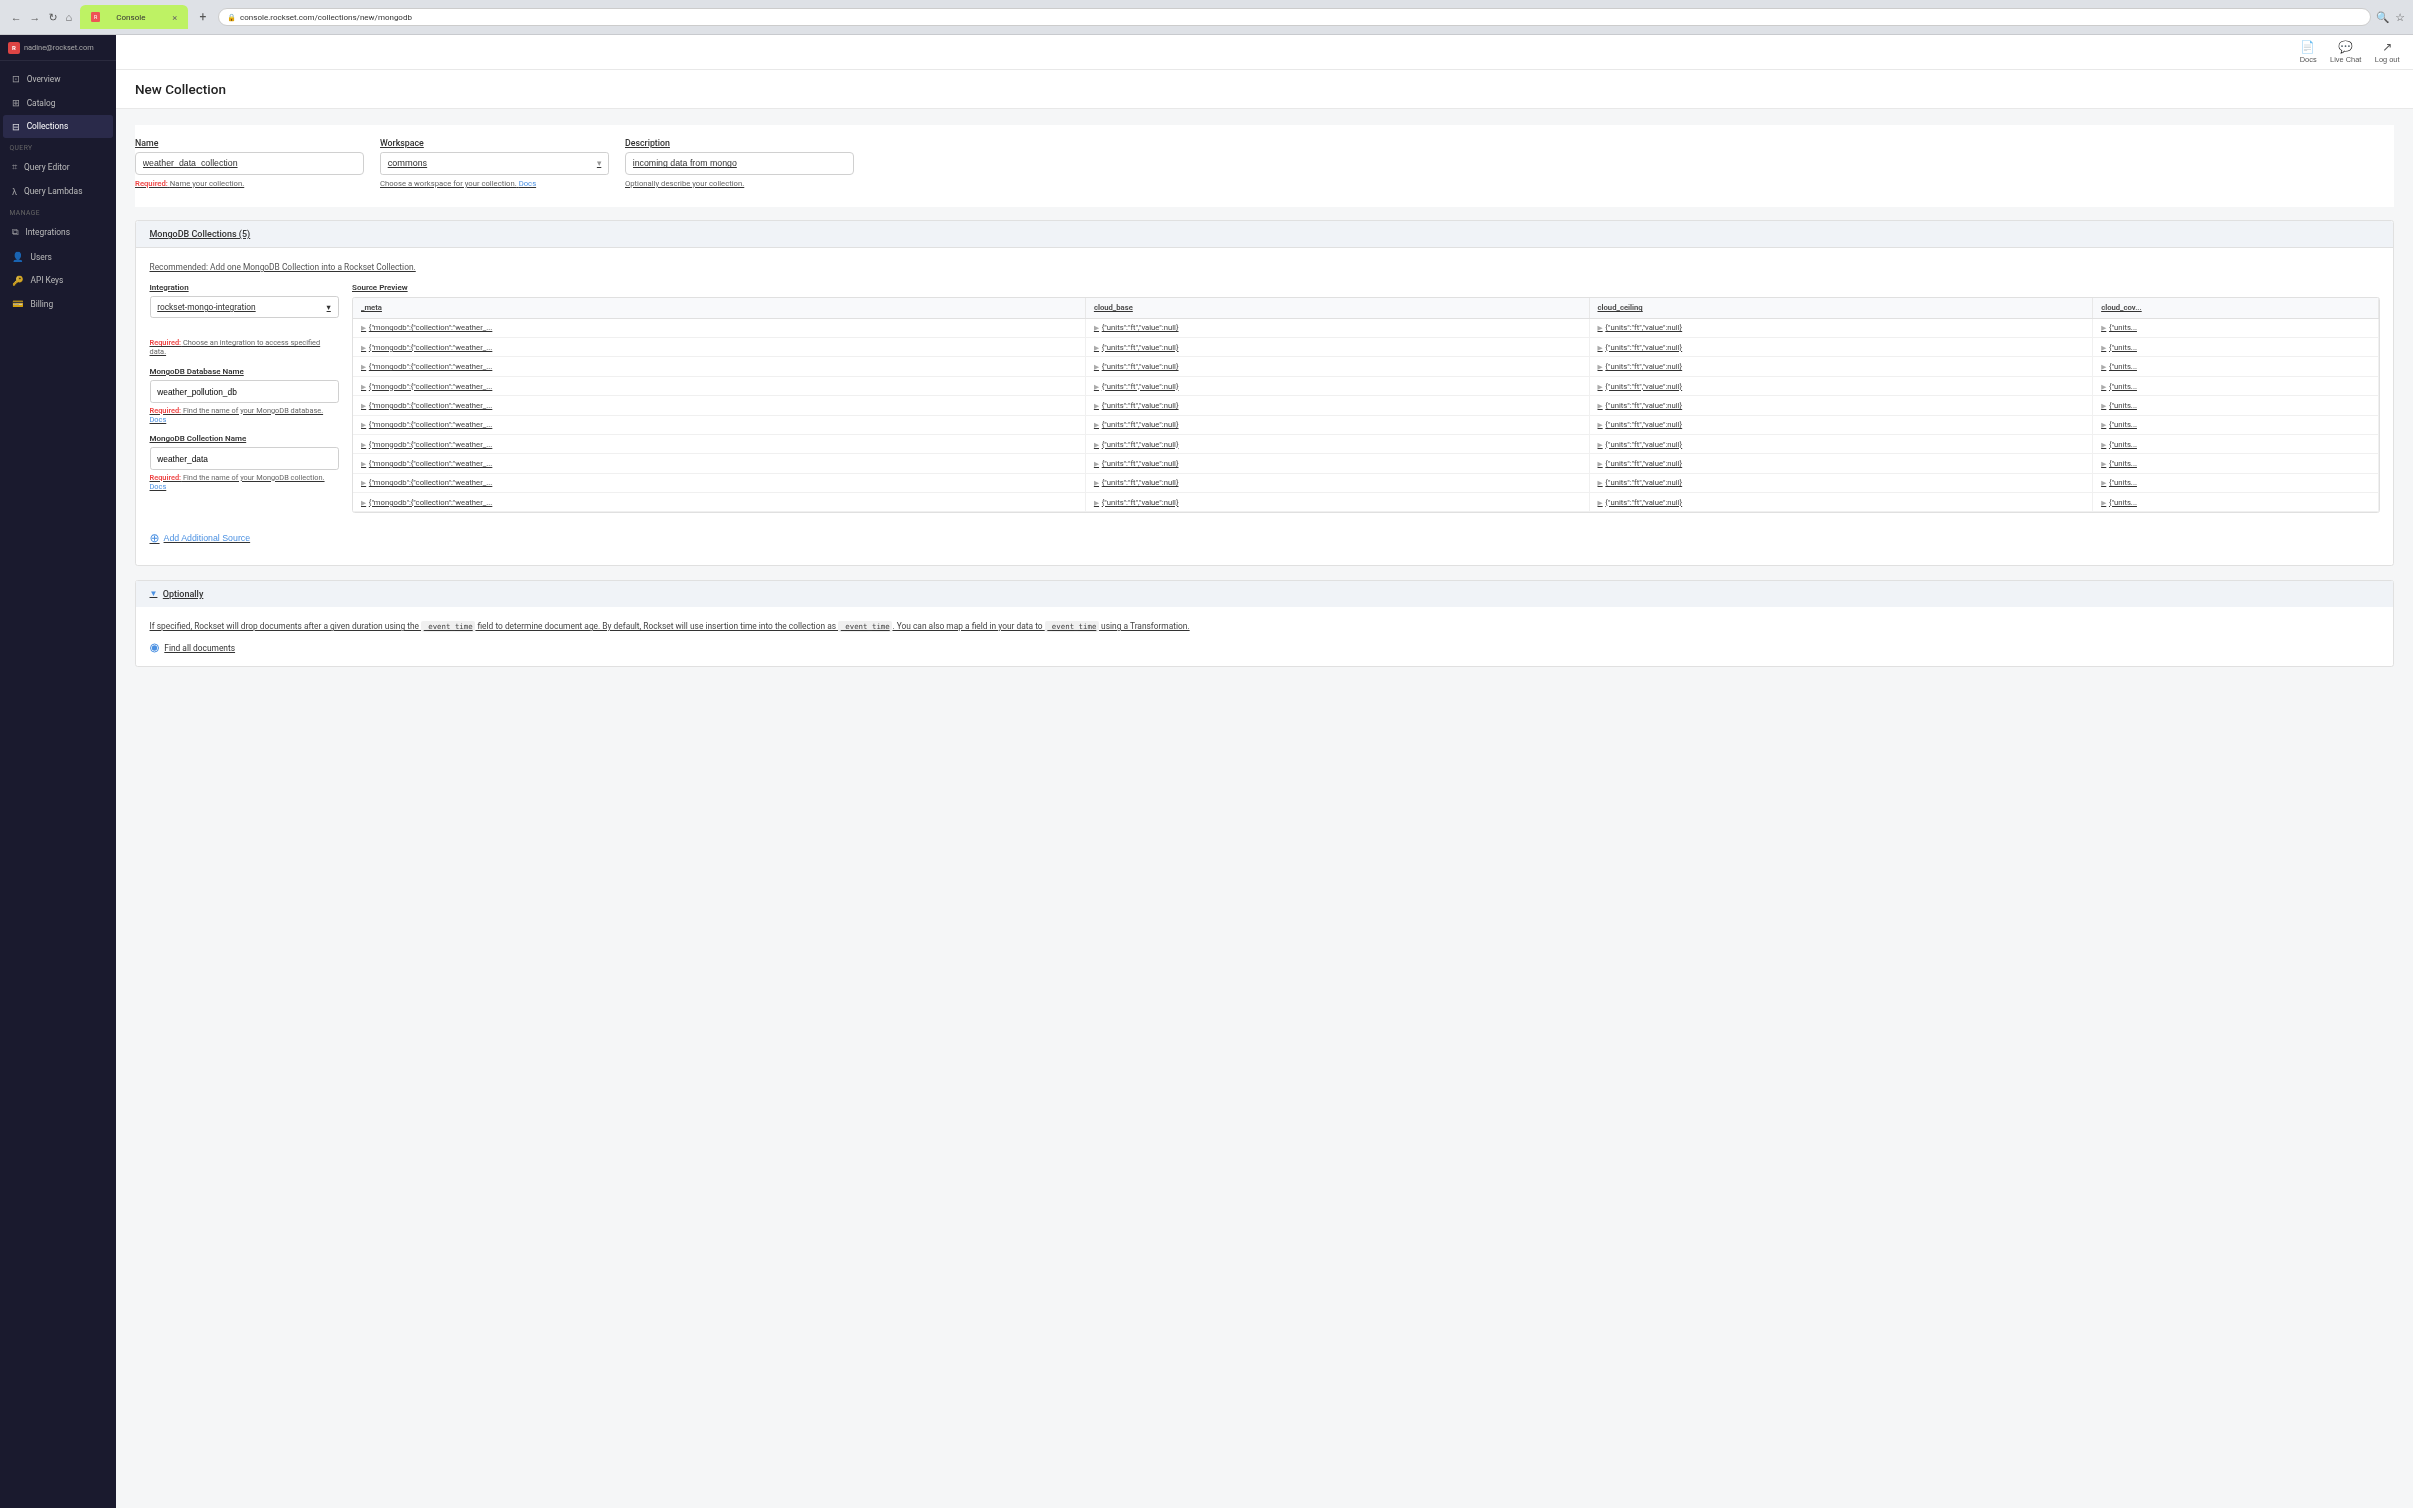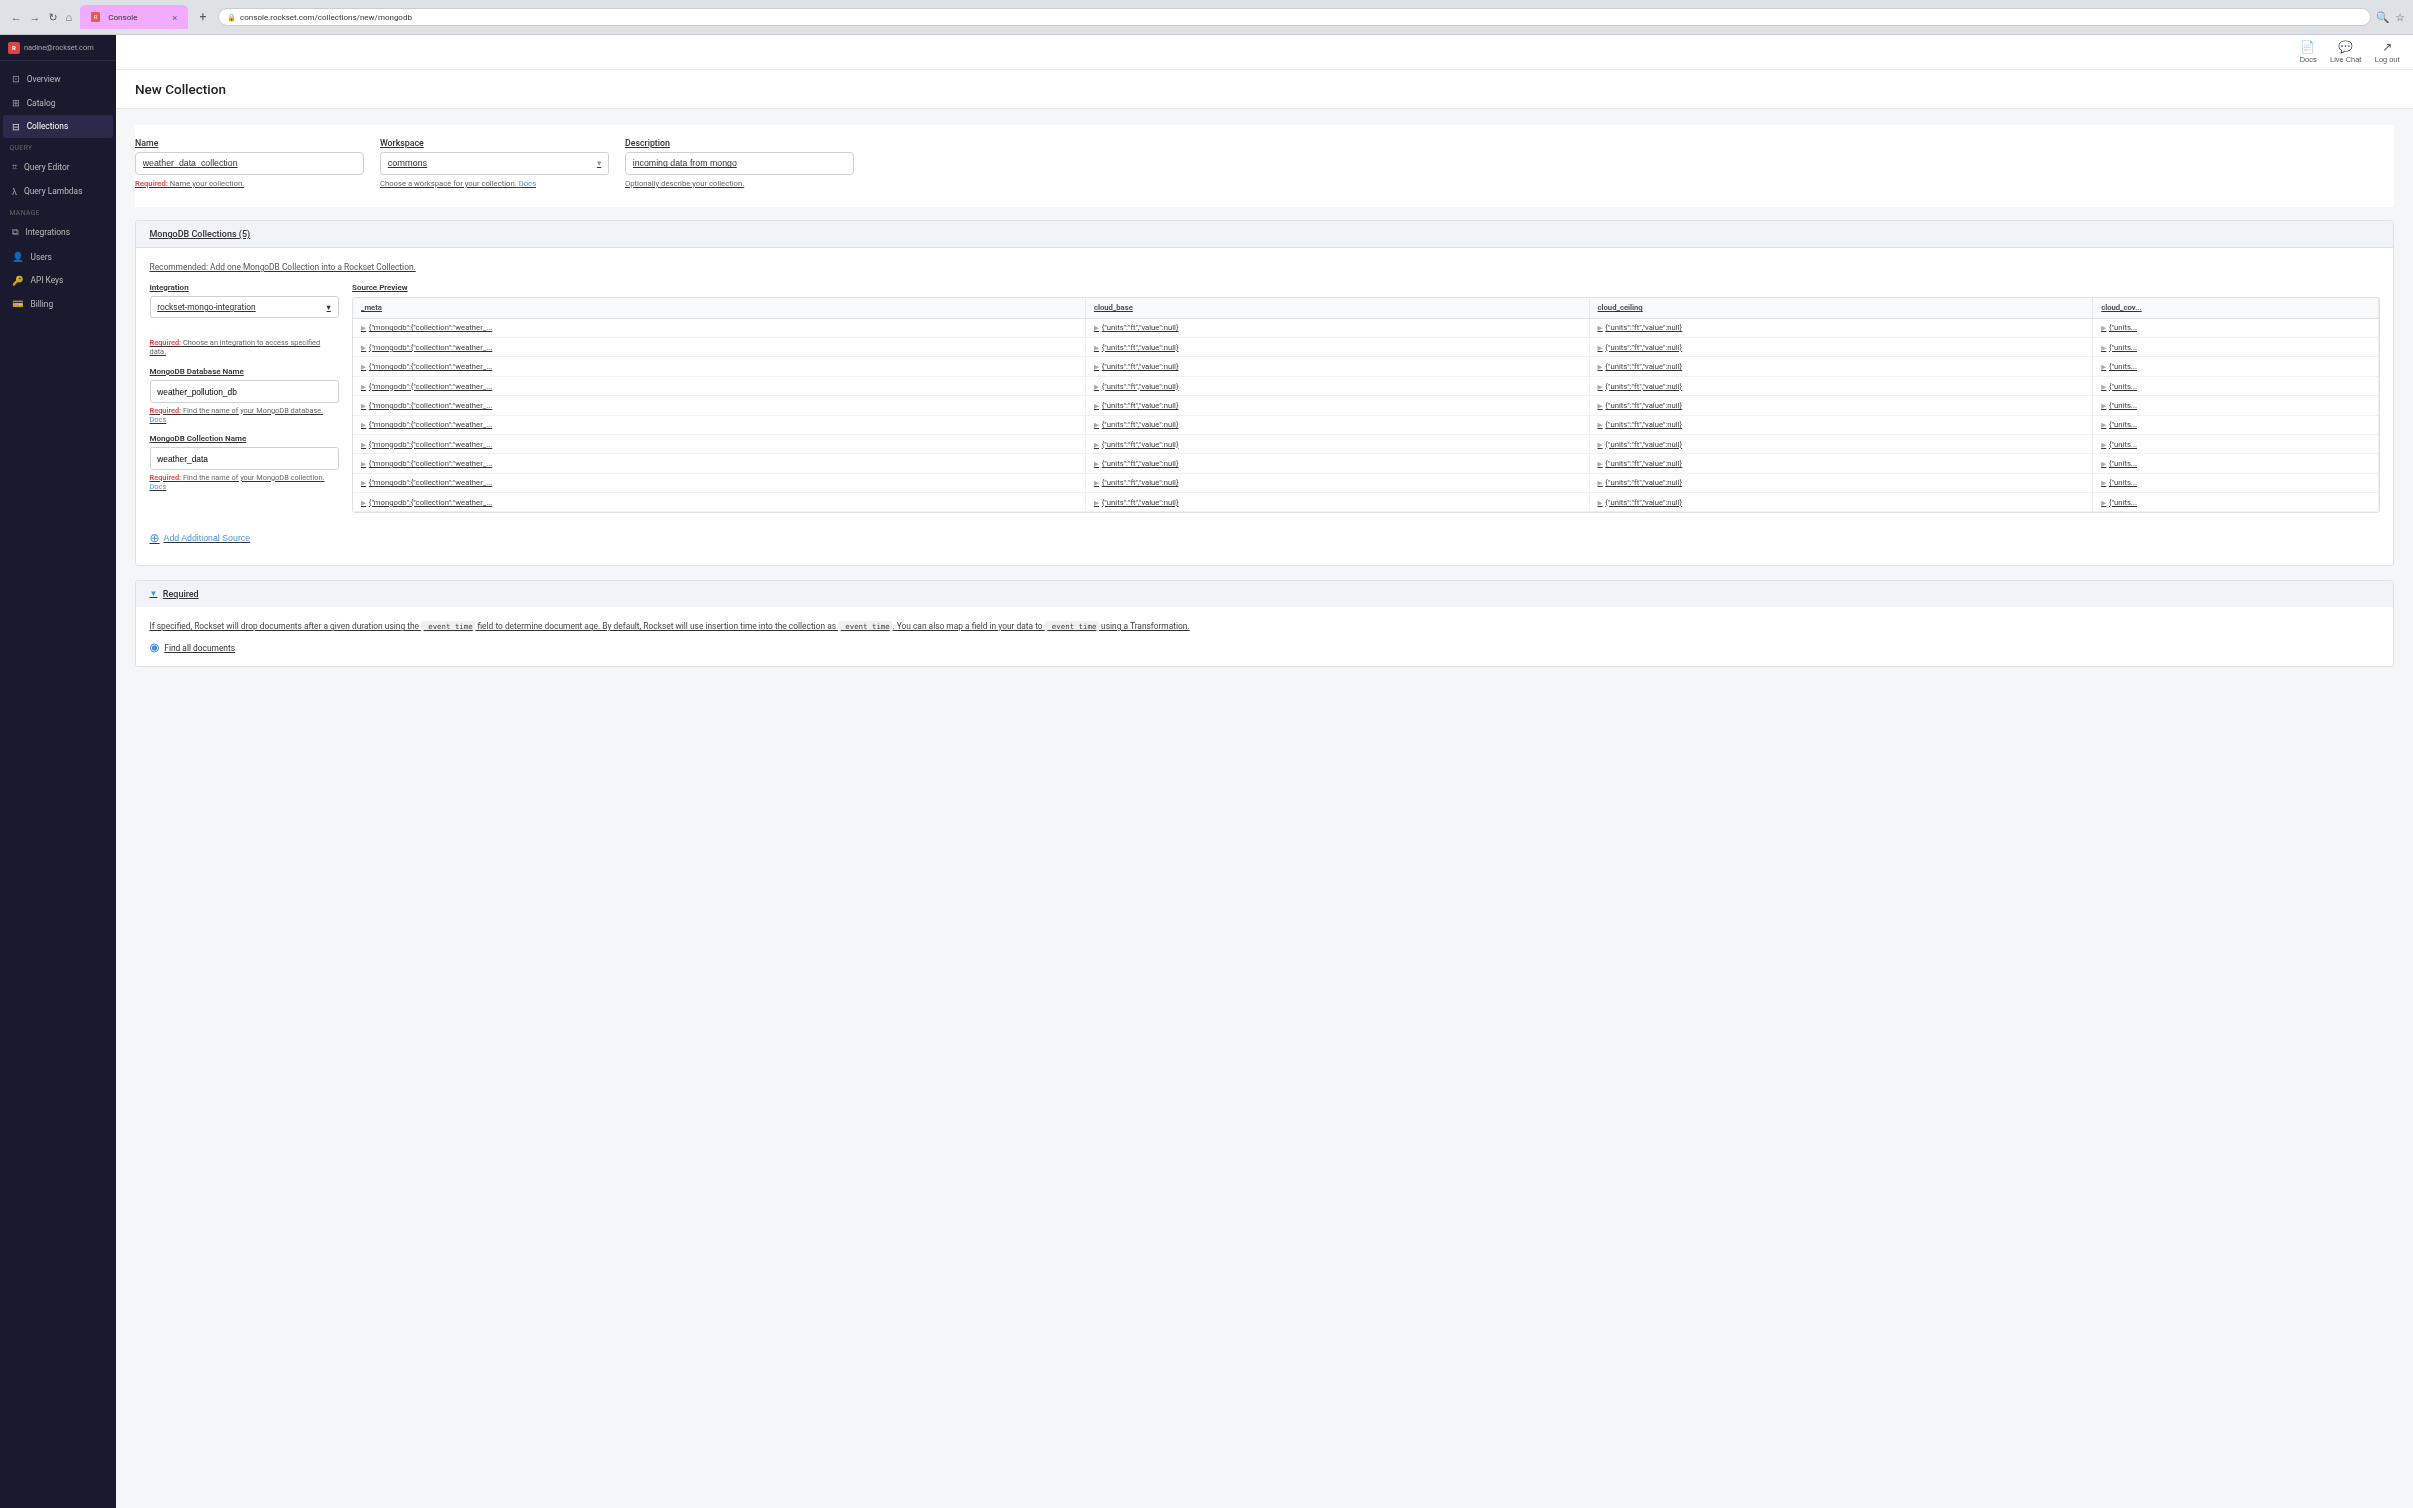--- a/index.html
+++ b/index.html
@@ -9,27 +9,27 @@
     .browser-chrome {
       background: #dee1e6;
       height: 35px;
       display: flex;
       align-items: center;
       padding: 0 8px;
       gap: 5.4px;
       border-bottom: 0.7px solid #c8cace;
     }
     .browser-tab {
-      background: #f0abfc;
+      background: #bef264;
       border-radius: 5.4px 5.4px 0 0;
       padding: 4px 10.8px;
       font-size: 8px;
       display: flex;
       align-items: center;
-      gap: 8px;
+      gap: 16px;
       height: 24px;
       min-width: 108px;
     }
     .tab-favicon {
       width: 9.4px; height: 9.4px;
       background: #e55; border-radius: 1.3px;
       font-size: 5.4px; display: flex; align-items: center; justify-content: center; color: white;
     }
     .tab-close {
       margin-left: auto; cursor: pointer; color: #666; font-size: 9.4px;
@@ -562,21 +562,21 @@
           <button class="add-source-btn">
             <span class="add-circle">⊕</span>
             <span>Add Additional Source</span>
           </button>
         </div>
       </div>
 
       <div class="retention-section">
         <div class="retention-header">
           <span class="chevron-down">▼</span>
-          <span>Required</span>
+          <span>Optionally</span>
         </div>
         <div class="retention-body">
           <p class="retention-text">
             <span>If specified, Rockset will drop documents after a given duration using the </span><code>_event_time</code><span> field to determine document age. By default, Rockset will use insertion time into the collection as </span><code>_event_time</code><span>. You can also map a field in your data to </span><code>_event_time</code><span> using a Transformation.</span>
           </p>
           <div class="radio-option">
             <input type="radio" name="retention" checked="" style="">
             <span>Find all documents</span>
           </div>
         </div>

